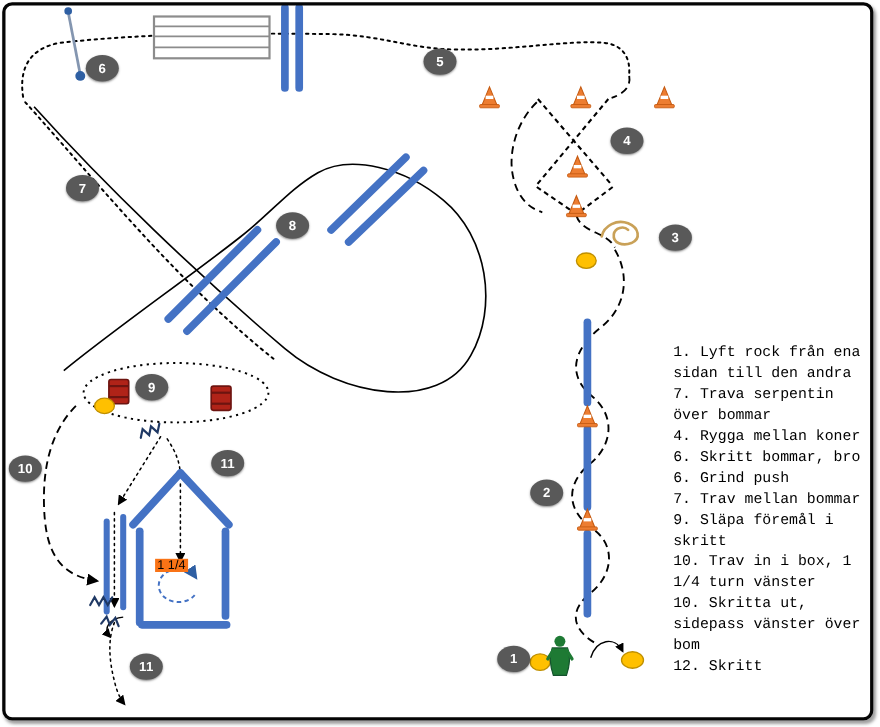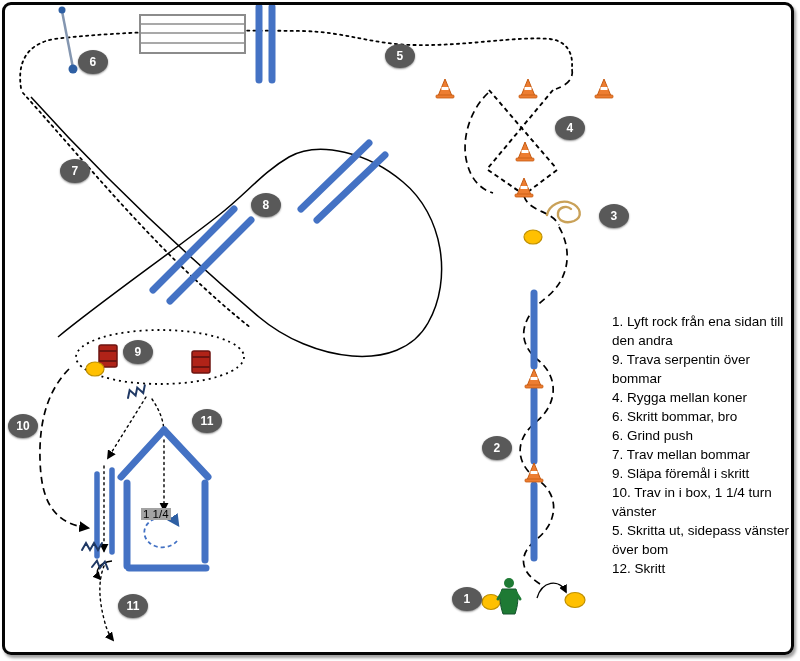--- a/index.html
+++ b/index.html
@@ -30,24 +30,24 @@
   .badge {
     position:absolute; width:30px; height:24px; margin-left:-15px; margin-top:-12px;
     border-radius:50%; background:var(--badge-gray,#595959); color:#fff;
     font-size:12px; font-weight:bold; display:flex; align-items:center; justify-content:center;
     box-shadow:0 1px 2px rgba(0,0,0,.45); letter-spacing:.2px;
   }
   .legend {
     position:absolute; left:612px; top:312px; width:182px;
     font-size:13.5px; line-height:19px; color:#000;
   }
-  .legend-item { margin:0; }
+  .legend-item { margin:0;font-family:Liberation Mono, monospace; }
   .turn-label {
     position:absolute; left:141px; top:508px; font-size:11.5px; color:#000;
-    background:#a3a3a3; padding:0 2px;
+    background:#f97316; padding:0 2px;
   }
 </style>
 </head>
 <body>
 
 <div class="canvas">
 
   <svg class="scene" width="800" height="661" viewBox="0 0 800 661">
     <defs>
       <marker id="arr" viewBox="0 0 10 10" refX="8" refY="5" markerWidth="6.5" markerHeight="6.5" orient="auto-start-reverse">
@@ -210,25 +210,25 @@
   <div class="badge" style="left:266px;top:205px">8</div>
   <div class="badge" style="left:138px;top:352px">9</div>
   <div class="badge" style="left:23px;top:426px">10</div>
   <div class="badge" style="left:207px;top:421px">11</div>
   <div class="badge" style="left:133px;top:606px">11</div>
 
   <div class="turn-label">1 1/4</div>
 
   <div class="legend">
     <div class="legend-item">1. Lyft rock från ena sidan till den andra</div>
-    <div class="legend-item">9. Trava serpentin över bommar</div>
+    <div class="legend-item">7. Trava serpentin över bommar</div>
     <div class="legend-item">4. Rygga mellan koner</div>
     <div class="legend-item">6. Skritt bommar, bro</div>
     <div class="legend-item">6. Grind push</div>
     <div class="legend-item">7. Trav mellan bommar</div>
     <div class="legend-item">9. Släpa föremål i skritt</div>
     <div class="legend-item">10. Trav in i box, 1 1/4 turn vänster</div>
-    <div class="legend-item">5. Skritta ut, sidepass vänster över bom</div>
+    <div class="legend-item">10. Skritta ut, sidepass vänster över bom</div>
     <div class="legend-item">12. Skritt</div>
   </div>
 
   <div class="frame"></div>
 </div>
 
 </body></html>

